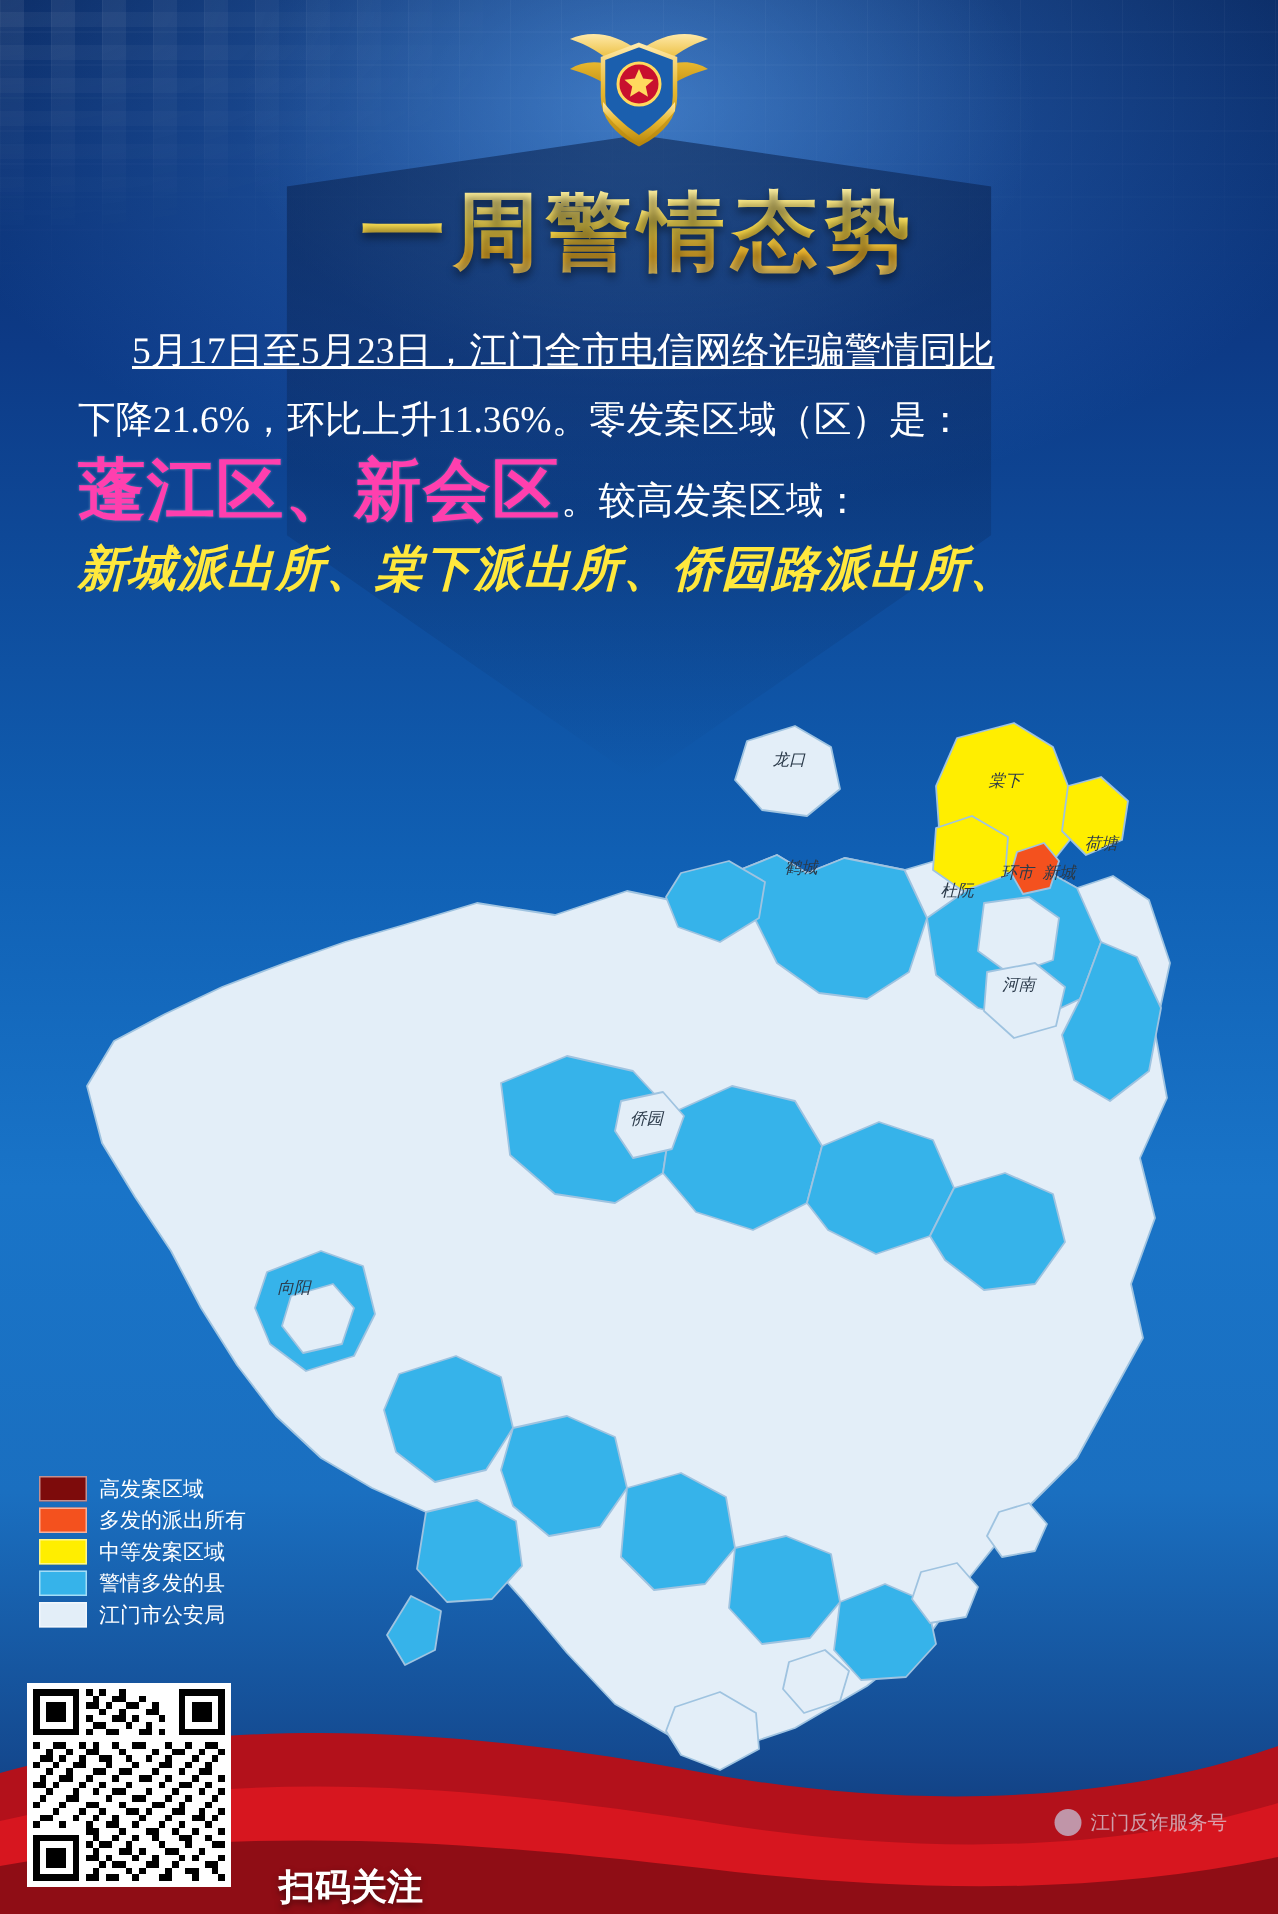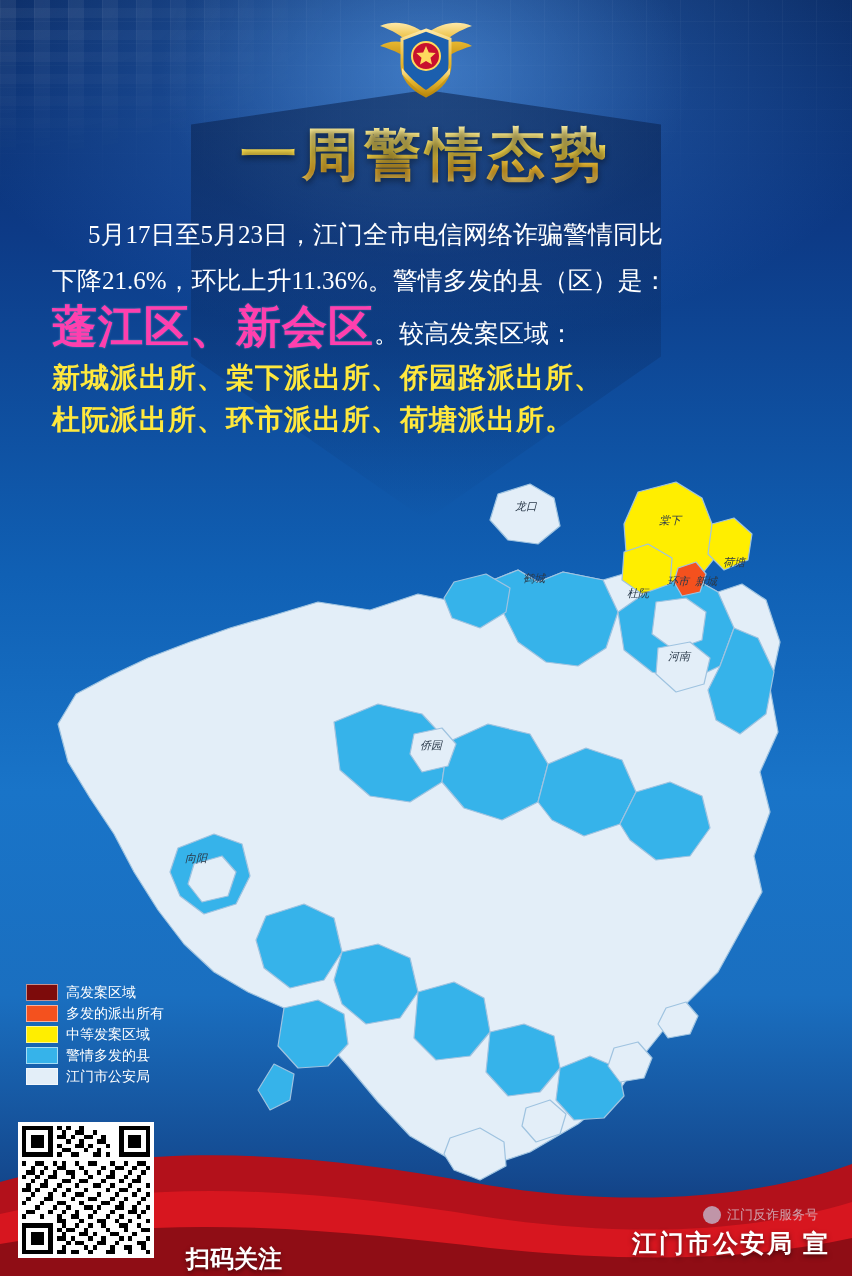--- a/index.html
+++ b/index.html
@@ -95,36 +95,37 @@
   .bodytext {
     position: absolute;
     top: 212px;
     left: 52px;
     width: 760px;
     color: #ffffff;
     font-size: 25px;
     line-height: 46px;
     font-family: "Liberation Serif", serif;
   }
-  .bodytext .l1 { text-indent: 36px; }
+  .bodytext .l1 { text-indent: 36px; text-decoration: underline; }
   .hl-pink {
     color: #ff3fae;
     font-size: 45px;
     font-weight: bold;
     font-family: "Liberation Sans", sans-serif;
     text-shadow: 0 0 2px rgba(255,255,255,0.35);
     letter-spacing: 1px;
   }
   .stations {
     color: #ffe83d;
-    font-size: 28px;
+    font-size: 32px;
     font-weight: bold;
     line-height: 42px;
     font-family: "Liberation Sans", sans-serif;
     letter-spacing: 1px;
+    font-style: italic;
   }
 
   
   .map-wrap {
     position: absolute;
     left: 18px;
     top: 452px;
     width: 816px;
     height: 760px;
     font-style: italic;
@@ -256,26 +257,25 @@
       <circle cx="52" cy="48" r="14" fill="#c8102e" stroke="#ffd95e" stroke-width="2"></circle>
       <path d="M52 38 l2.8 6.4 6.9 .7 -5.2 4.6 1.5 6.8 -6 -3.6 -6 3.6 1.5 -6.8 -5.2 -4.6 6.9 -.7 Z" fill="#ffd95e"></path>
       <path d="M28 60 C38 72 46 78 52 82 C58 78 66 72 76 60 L76 66 C66 78 58 84 52 88 C46 84 38 78 28 66 Z" fill="url(#gold)"></path>
     </svg>
   </div>
 
   <div class="title">一周警情态势</div>
 
   <div class="bodytext">
     <div class="l1"><span>5月17日至5月23日，江门全市电信网络诈骗警情同比</span></div>
-    <div><span>下降21.6%，环比上升11.36%。警情多发的县（区）是：</span></div>
+    <div><span>下降21.6%，环比上升11.36%。零发案区域（区）是：</span></div>
     <div>
       <span class="hl-pink">蓬江区、新会区</span><span>。较高发案区域：</span>
     </div>
     <div class="stations">新城派出所、棠下派出所、侨园路派出所、</div>
-    <div class="stations">杜阮派出所、环市派出所、荷塘派出所。</div>
   </div>
 
   <div class="map-wrap">
     <svg viewBox="0 0 816 760" xmlns="http://www.w3.org/2000/svg">
       <g stroke="#9fc3e0" stroke-width="1.2" stroke-linejoin="round">
 
         <path d="M250 165 L300 150 L352 158 L400 142 L448 152 L470 130 L500 118 L520 130 L545 120 L585 128 L612 120 L640 132 L668 122 L700 140 L724 132 L748 148 L762 190 L752 236 L760 280 L742 320 L752 360 L736 404 L744 440 L722 480 L700 520 L660 560 L628 600 L600 640 L560 672 L512 700 L470 714 L430 706 L392 684 L360 650 L330 614 L300 580 L266 556 L230 540 L196 520 L166 492 L140 458 L116 420 L96 382 L72 346 L50 310 L40 272 L58 242 L92 224 L130 206 L172 190 L212 176 Z" fill="#e3eef8"></path>
 
         <path d="M470 130 L500 118 L520 130 L545 120 L585 128 L600 160 L588 196 L560 214 L528 210 L500 190 L486 162 Z" fill="#36b3ea"></path>
         <path d="M600 160 L640 132 L668 122 L700 140 L716 176 L702 214 L668 230 L634 220 L606 198 Z" fill="#36b3ea"></path>
@@ -557,15 +557,14 @@
   <div class="scan-text">
     <div>扫码关注</div>
     <div>江门反诈服务号</div>
   </div>
 
   <div class="wm">
     <span class="wm-badge"></span>
     <span class="wm-text">江门反诈服务号</span>
   </div>
 
-  <div class="org">江门市公安局  宣</div>
 
 </div>
 
 </body></html>

